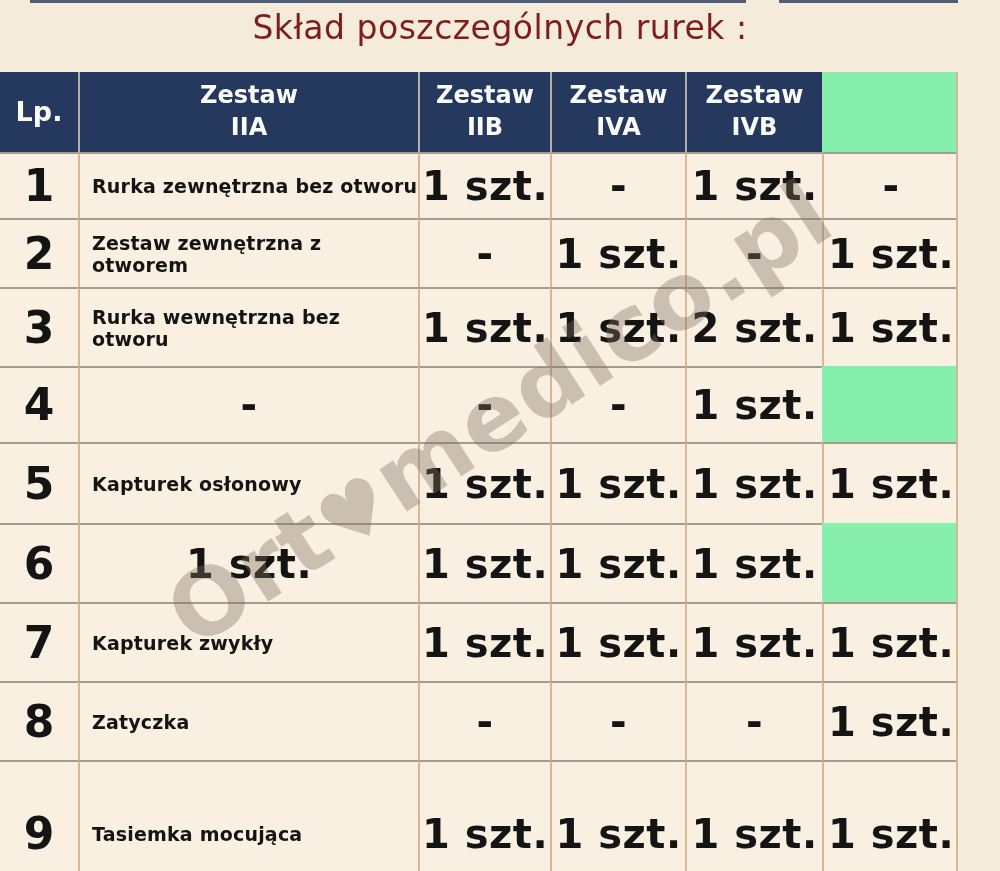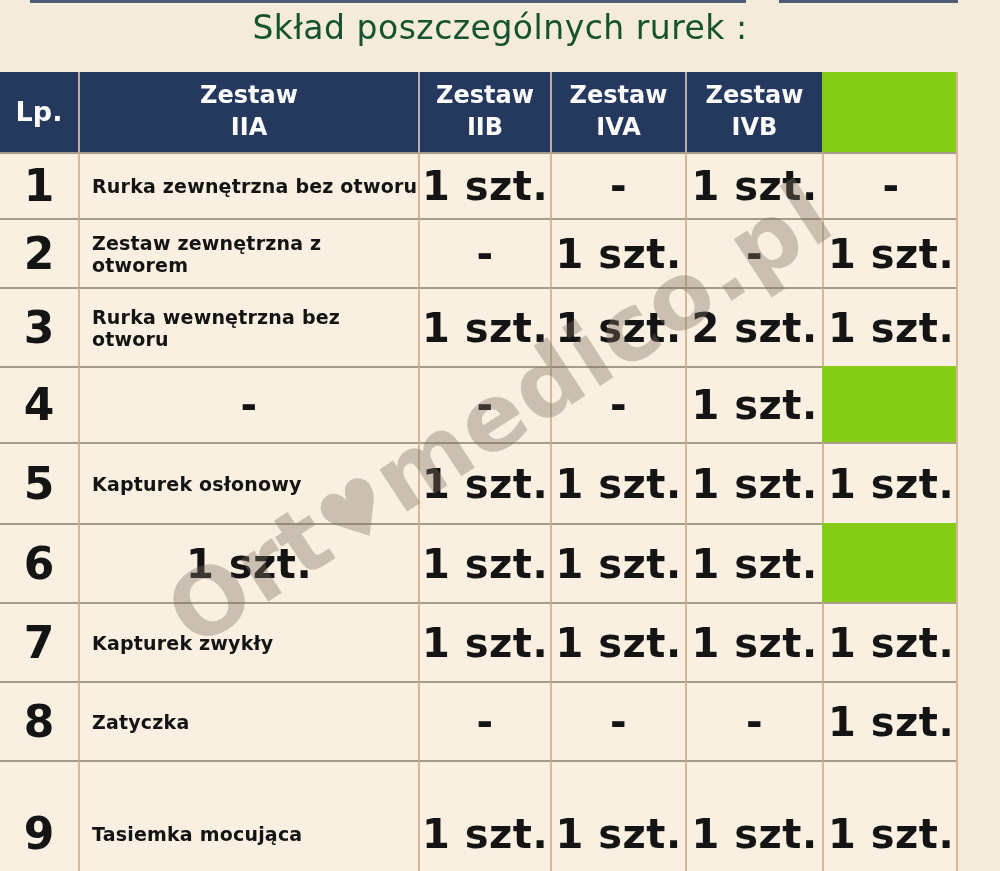--- a/index.html
+++ b/index.html
@@ -11,26 +11,26 @@
   .page{position:relative;width:1000px;height:871px;background:#f4ebdb;overflow:hidden;}
 
   
   .top-strip{position:absolute;top:0;height:3px;background:#25385e;opacity:.8;}
   .top-strip.s1{left:30px;width:716px;}
   .top-strip.s2{left:779px;width:179px;}
 
   .title{
     position:absolute;top:8px;left:0;width:1000px;
     text-align:center;font-size:33px;font-weight:400;
-    color:#14532d;letter-spacing:.5px;
+    color:#7f1d1d;letter-spacing:.5px;
   }
 
   .tbl{
     position:absolute;top:72px;left:0;width:958px;height:799px;
-    overflow:hidden;background:#84cc16;border-right:2px solid #d6b897;
+    overflow:hidden;background:#86efac;border-right:2px solid #d6b897;
     box-sizing:border-box;
   }
   .row{
     display:grid;
     grid-template-columns:78px 340px 132px 135px 137px 136px;
   }
   .row.header{height:80px;}
   .row.r1{height:66px;}
   .row.r2{height:69px;}
   .row.r3{height:79px;}

